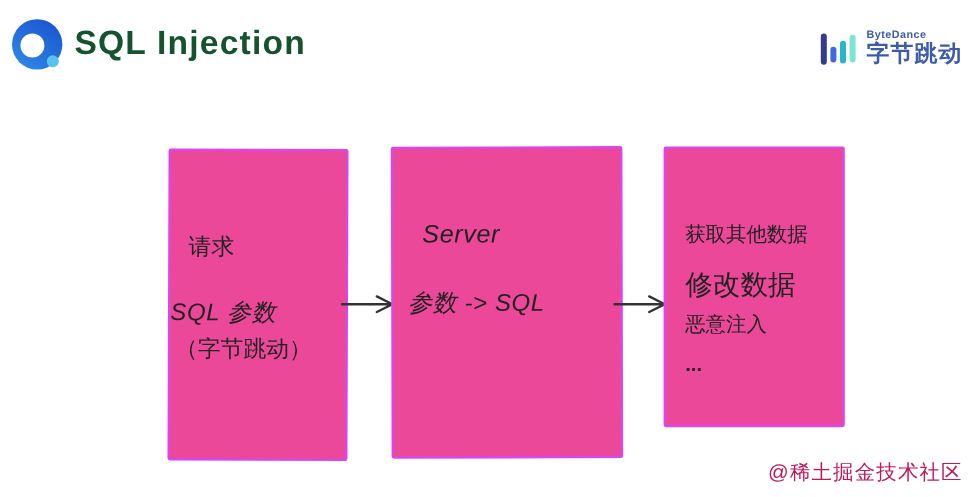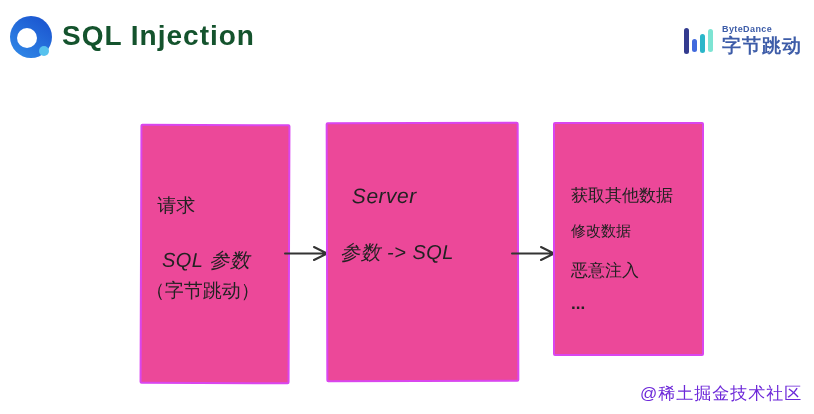--- a/index.html
+++ b/index.html
@@ -71,41 +71,41 @@
     border-radius: 2px;
     background: #ec4899;
   }
   .box-1 { left: 140px; top: 124px; width: 150px; height: 260px; transform: rotate(0.2deg); }
   .box-2 { left: 326px; top: 122px; width: 193px; height: 260px; transform: rotate(-0.15deg); }
   .box-3 { left: 553px; top: 122px; width: 151px; height: 234px; }
 
   .flow-box .line { position: absolute; white-space: nowrap; color: #222; }
 
   .box-1 .l0 { left: 15px; top: 67px;  font-size: 19px; }
-  .box-1 .l1 { left: 20px; top: 121px; font-size: 20px; }
+  .box-1 .l1 { left: 0; top: 121px; font-size: 20px; }
   .box-1 .l2 { left: 4px;  top: 152px; font-size: 19px; }
 
   .handwritten { font-style: italic; letter-spacing: 0.5px; }
   .box-2 .l0 { left: 24px; top: 60px;  font-size: 21px; }
   .box-2 .l1 { left: 12px; top: 115px; font-size: 20px; }
   .box-2 .l2 { left: 24px; top: 165px; font-size: 20px; }
 
   .box-3 .l0 { left: 16px; top: 60px;  font-size: 17px; }
-  .box-3 .l1 { left: 16px; top: 98px;  font-size: 15px; }
+  .box-3 .l1 { left: 16px; top: 98px;  font-size: 23px; }
   .box-3 .l2 { left: 16px; top: 135px; font-size: 17px; }
   .box-3 .l3 { left: 16px; top: 170px; font-size: 17px; font-weight: 700; }
 
   .flow-arrow { position: absolute; width: 48px; height: 20px; }
   .arrow-1 { left: 284px; top: 243px; }
   .arrow-2 { left: 511px; top: 243px; }
 
   
   .watermark {
     position: absolute; left: 640px; top: 382px;
-    font-size: 17px; color: #6d28d9;
+    font-size: 17px; color: #be185d;
     letter-spacing: 1px;
     white-space: nowrap;
   }
 </style>
 </head>
 <body>
 
 <div class="app-logo">
   <span class="ring"></span>
   <span class="hole"></span>

